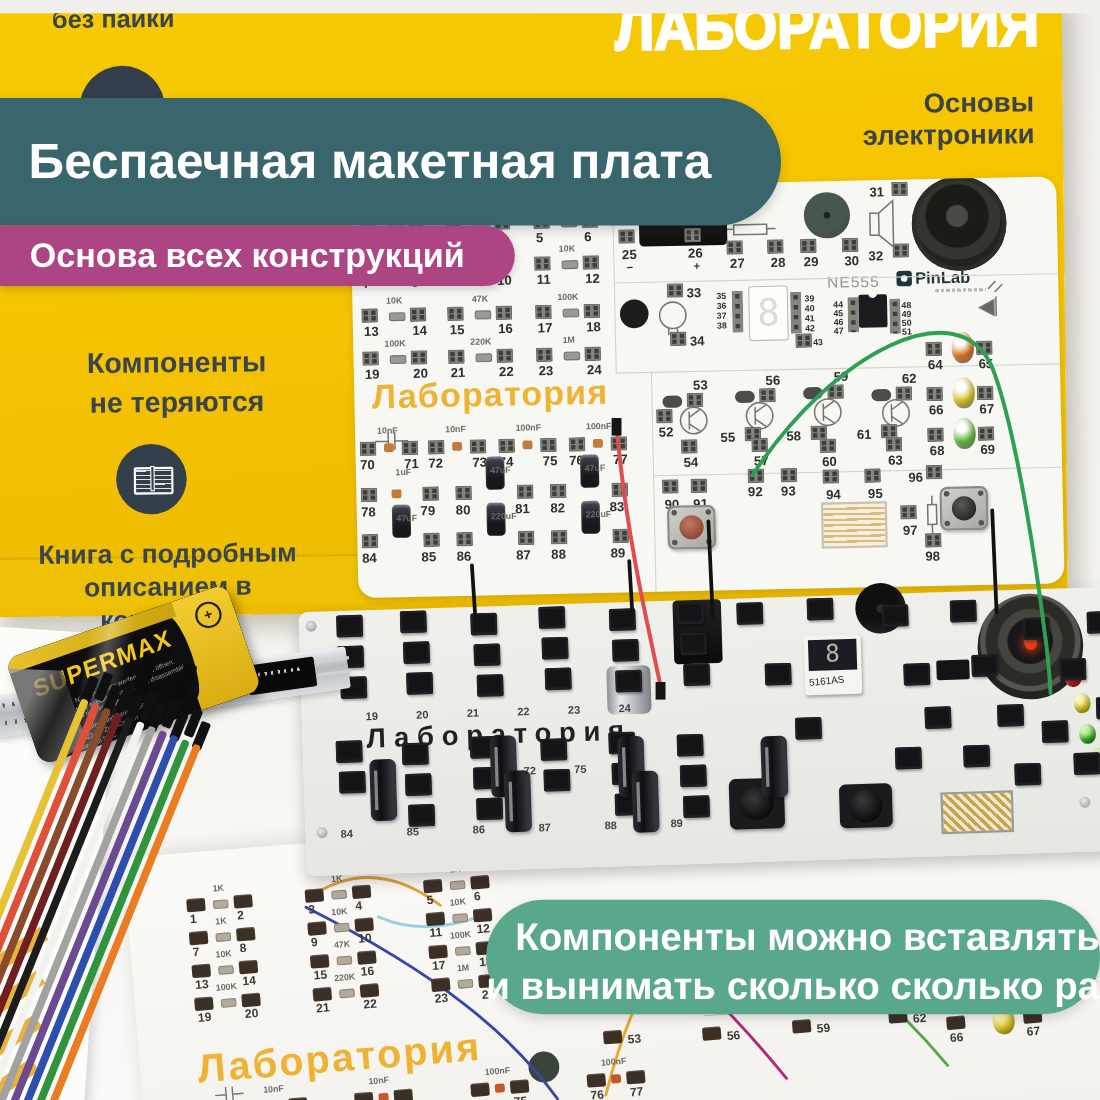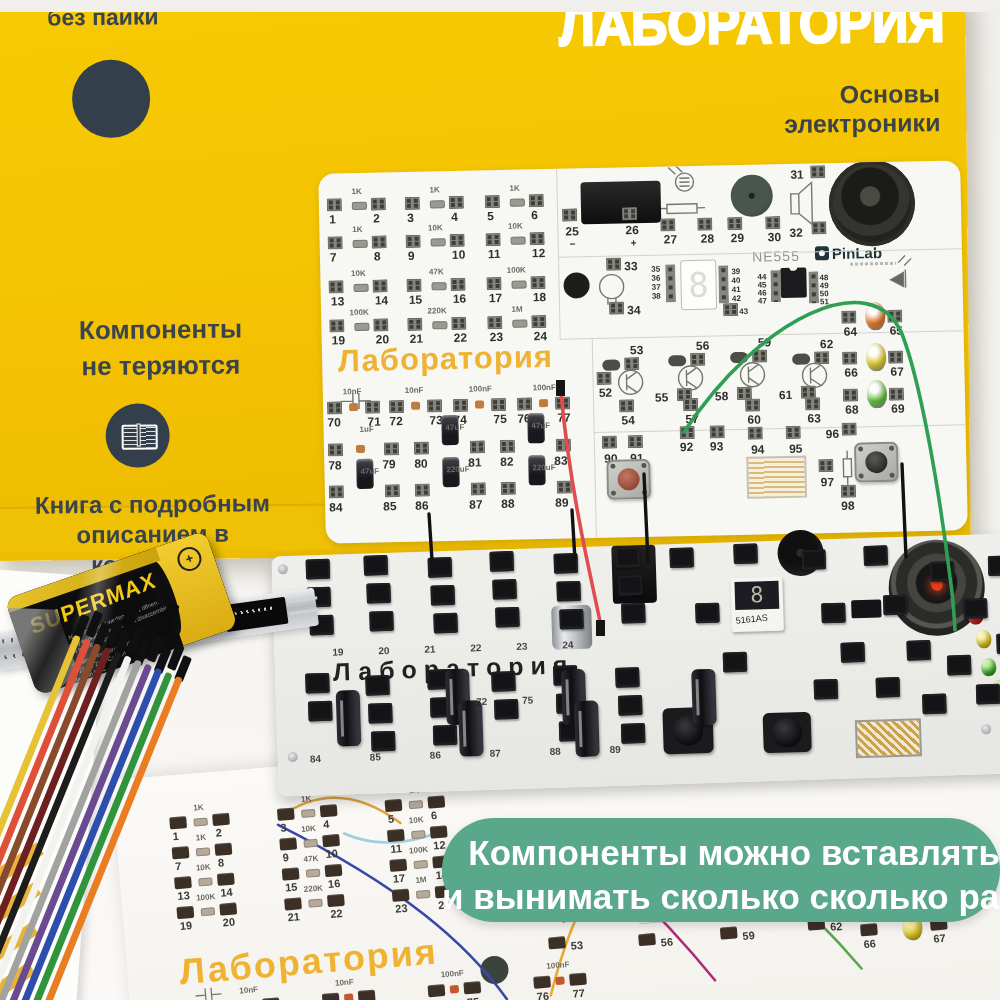--- a/index.html
+++ b/index.html
@@ -841,18 +841,24 @@
   <svg class="a" id="wires" width="1000" height="1000">
     <g fill="none" stroke-linecap="round">
       <path d="M684,420 C760,305 872,252 902,322 C920,368 938,470 950,565 C953,585 954,600 955,618" stroke="#2fa053" stroke-width="3.6"></path>
       <path d="M561,380 C566,436 574,486 587,548 C591,566 596,590 601,614" stroke="#e04c50" stroke-width="3.6"></path>
       <path d="M432,548 L429,502 M575,548 L572,498 M648,549 L644,462 M906,545 L902,452" stroke="#121212" stroke-width="3.4"></path>
       <rect x="556" y="368" width="9" height="16" fill="#141414"></rect>
       <rect x="596" y="608" width="9" height="16" fill="#141414"></rect>
     </g>
   </svg>
 
+  <div class="a banner" id="tealb">
+      <span>Беспаечная макетная плата</span>
+    </div>
+  <div class="a banner" id="purpleb">
+      <span>Основа всех конструкций</span>
+    </div>
   <div class="a" id="greenb">
     <div>Компоненты можно вставлять</div>
     <div>и вынимать сколько сколько раз</div>
   </div>
 
 </div>
 
 </body></html>

